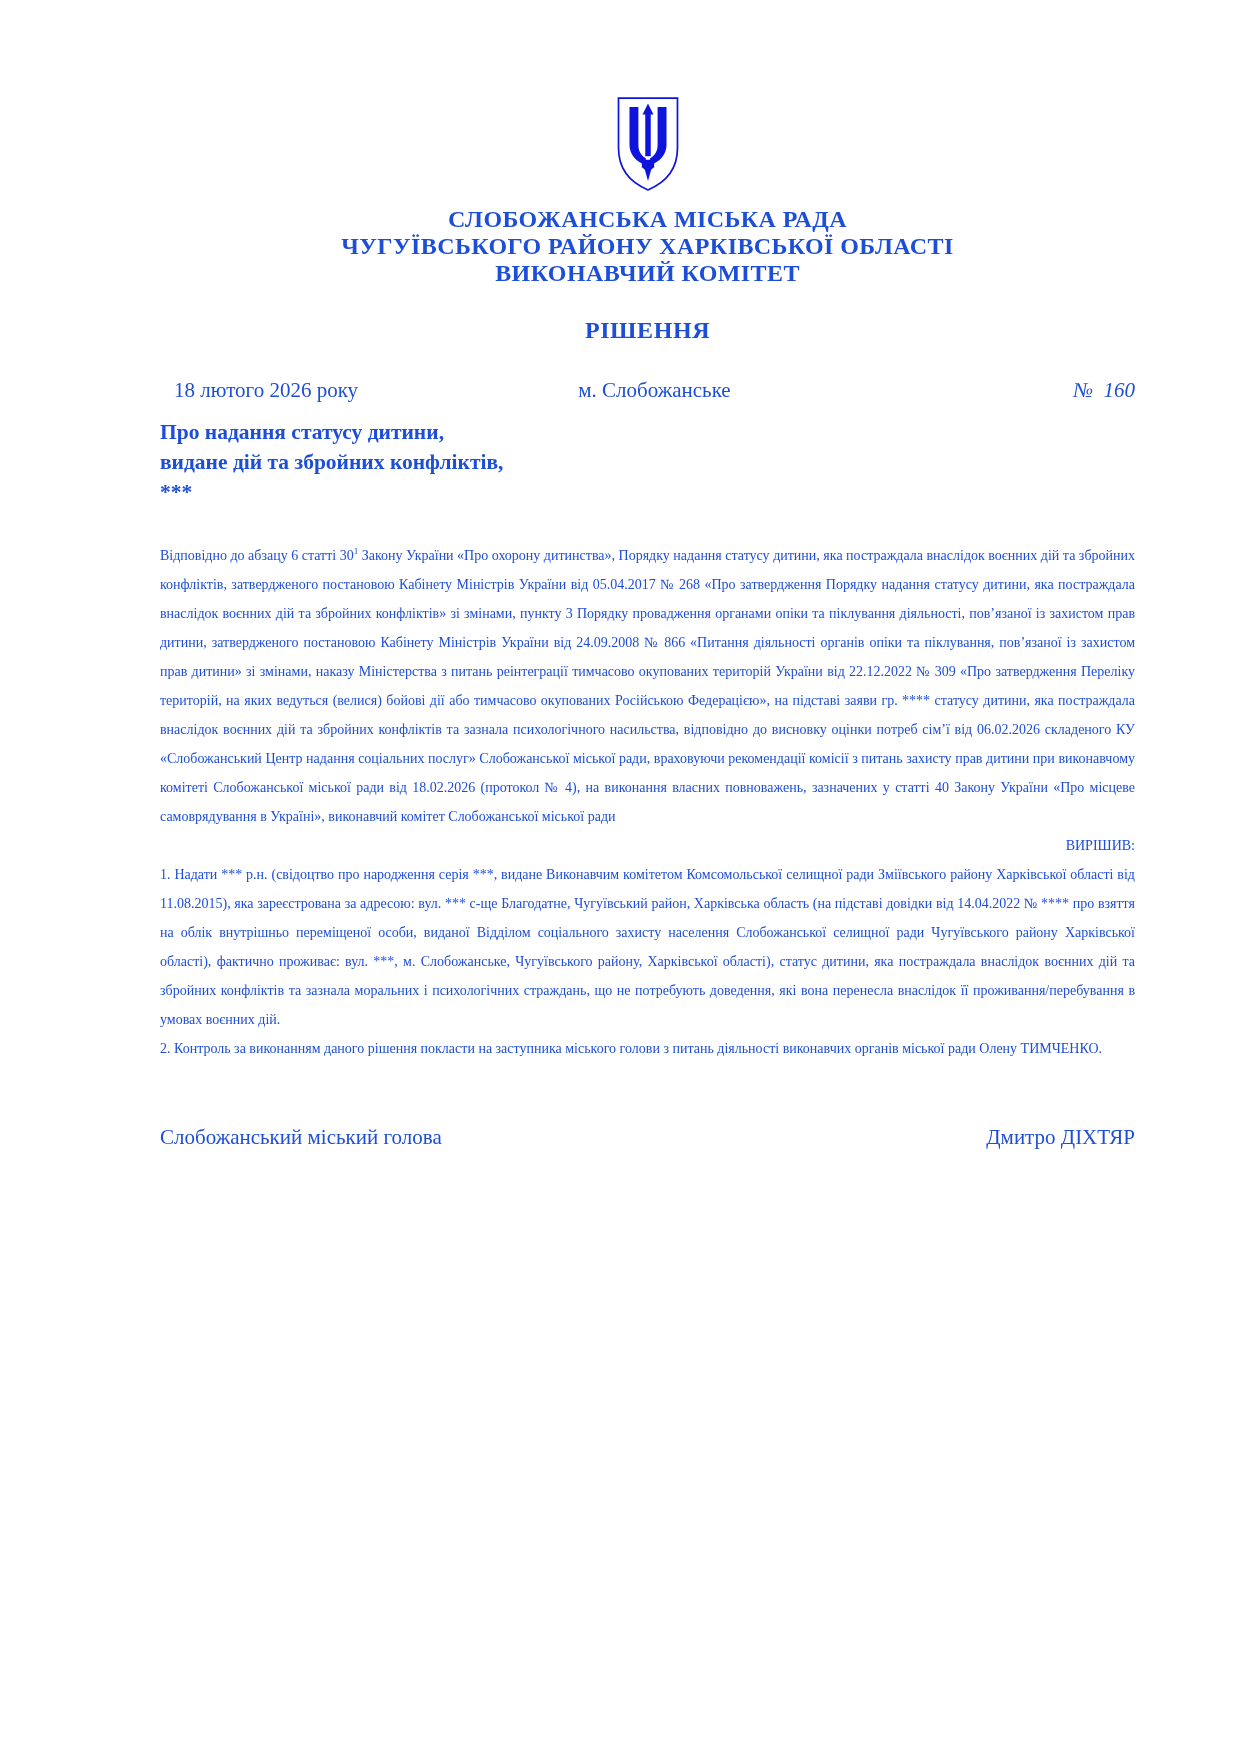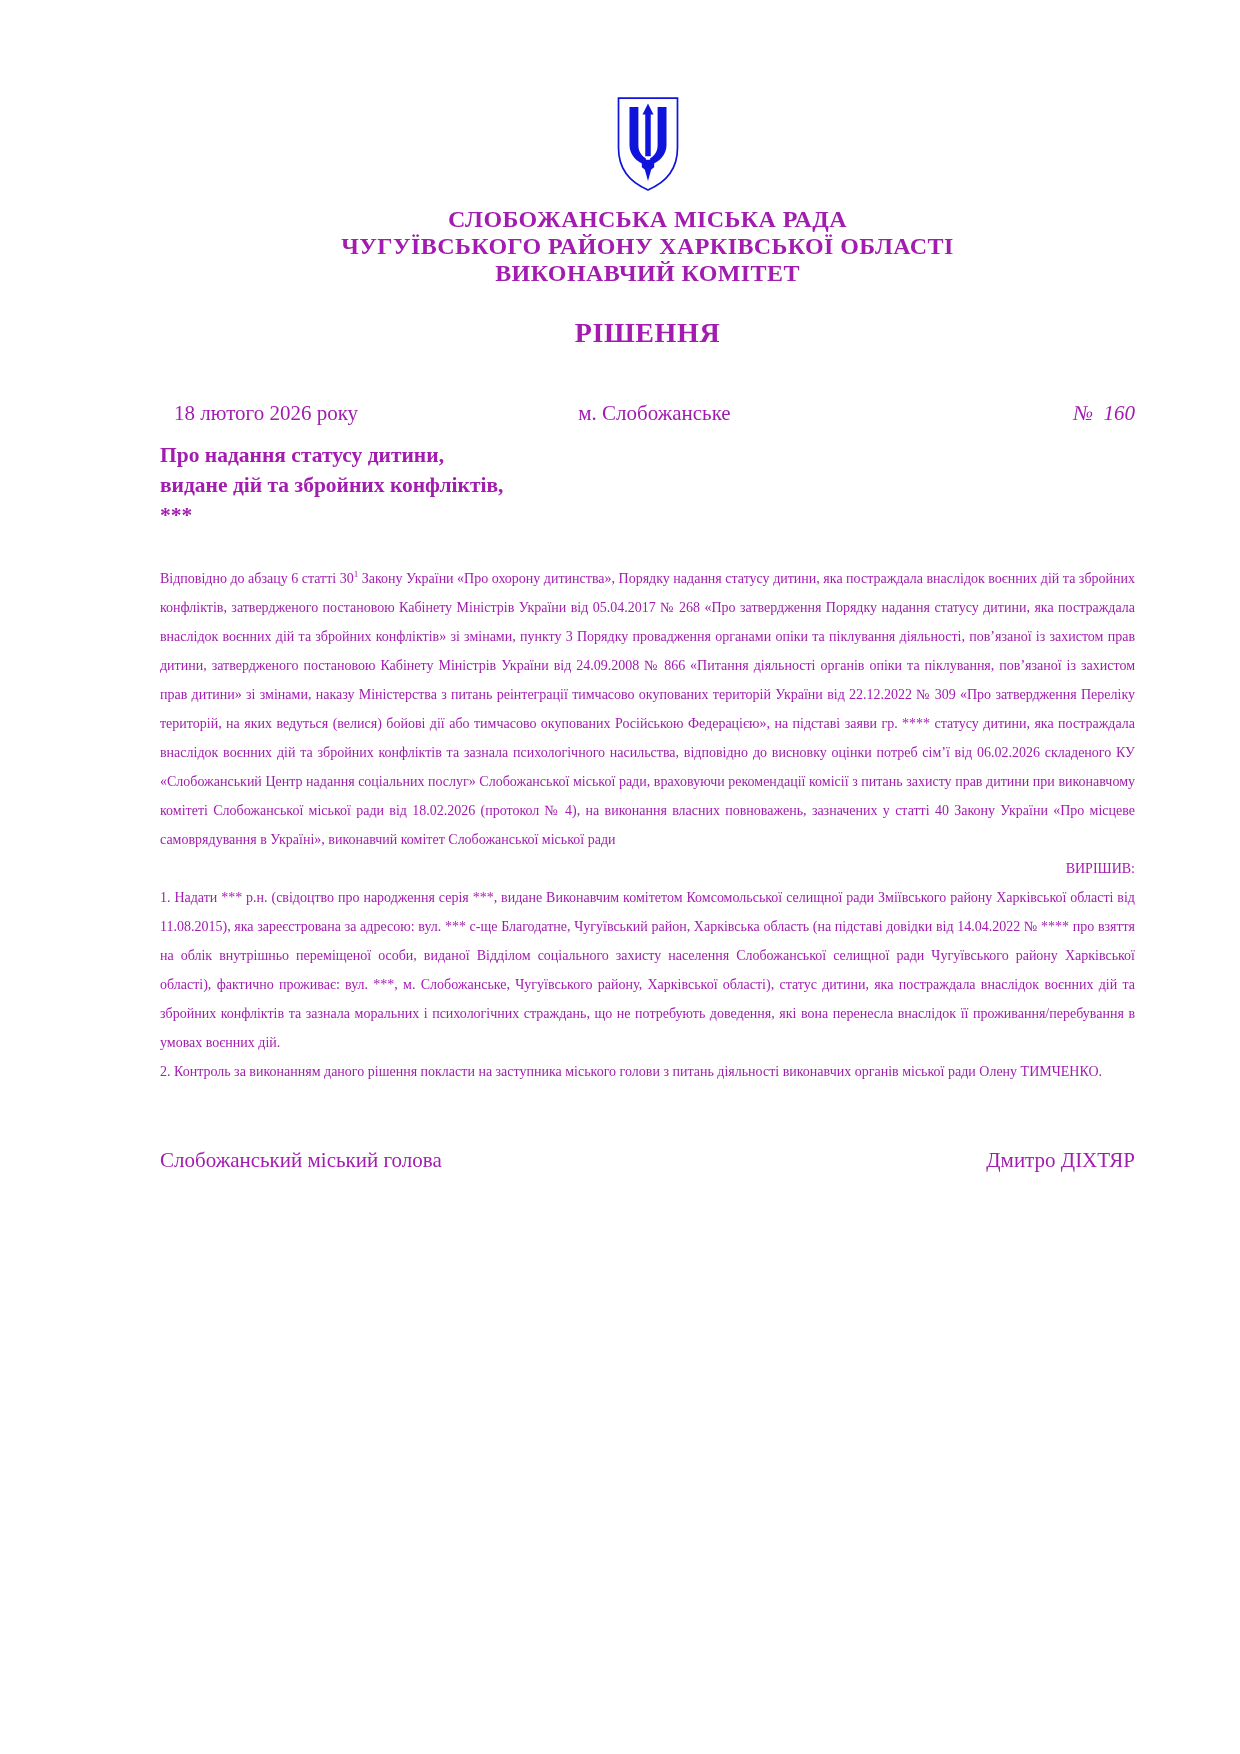--- a/index.html
+++ b/index.html
@@ -5,47 +5,47 @@
   html, body { margin: 0; padding: 0; background: #e8e8e8; }
   .page {
     position: relative;
     width: 1240px;
     height: 1754px;
     margin: 0 auto;
     background: #ffffff;
     box-sizing: border-box;
     padding: 96px 105px 0 160px;
     font-family: "Liberation Serif", "DejaVu Serif", serif;
-    color: #a21caf;
+    color: #1d4ed8;
     overflow: hidden;
   }
   .emblem-wrap {
     width: 70px;
     height: 96px;
     margin: 0 auto 14px auto;
   }
   .emblem-wrap svg { width: 100%; height: 100%; display: block; }
   .org-line {
     text-align: center;
     font-weight: bold;
     font-size: 24px;
     line-height: 27px;
     letter-spacing: 0.4px;
   }
   .doc-type {
     text-align: center;
     font-weight: bold;
-    font-size: 28px;
+    font-size: 24px;
     letter-spacing: 0.6px;
     margin-top: 30px;
   }
   .meta-row {
     display: flex;
     align-items: center;
-    margin-top: 52px;
+    margin-top: 34px;
     font-size: 21px;
   }
   .meta-row .m-left  { flex: 1; text-align: left; padding-left: 14px; }
   .meta-row .m-mid   { flex: 1; text-align: center; }
   .meta-row .m-right { flex: 1; text-align: right; white-space: pre; font-style: italic; }
   .subject {
     margin-top: 14px;
     font-weight: bold;
     font-size: 21.5px;
     line-height: 30px;

